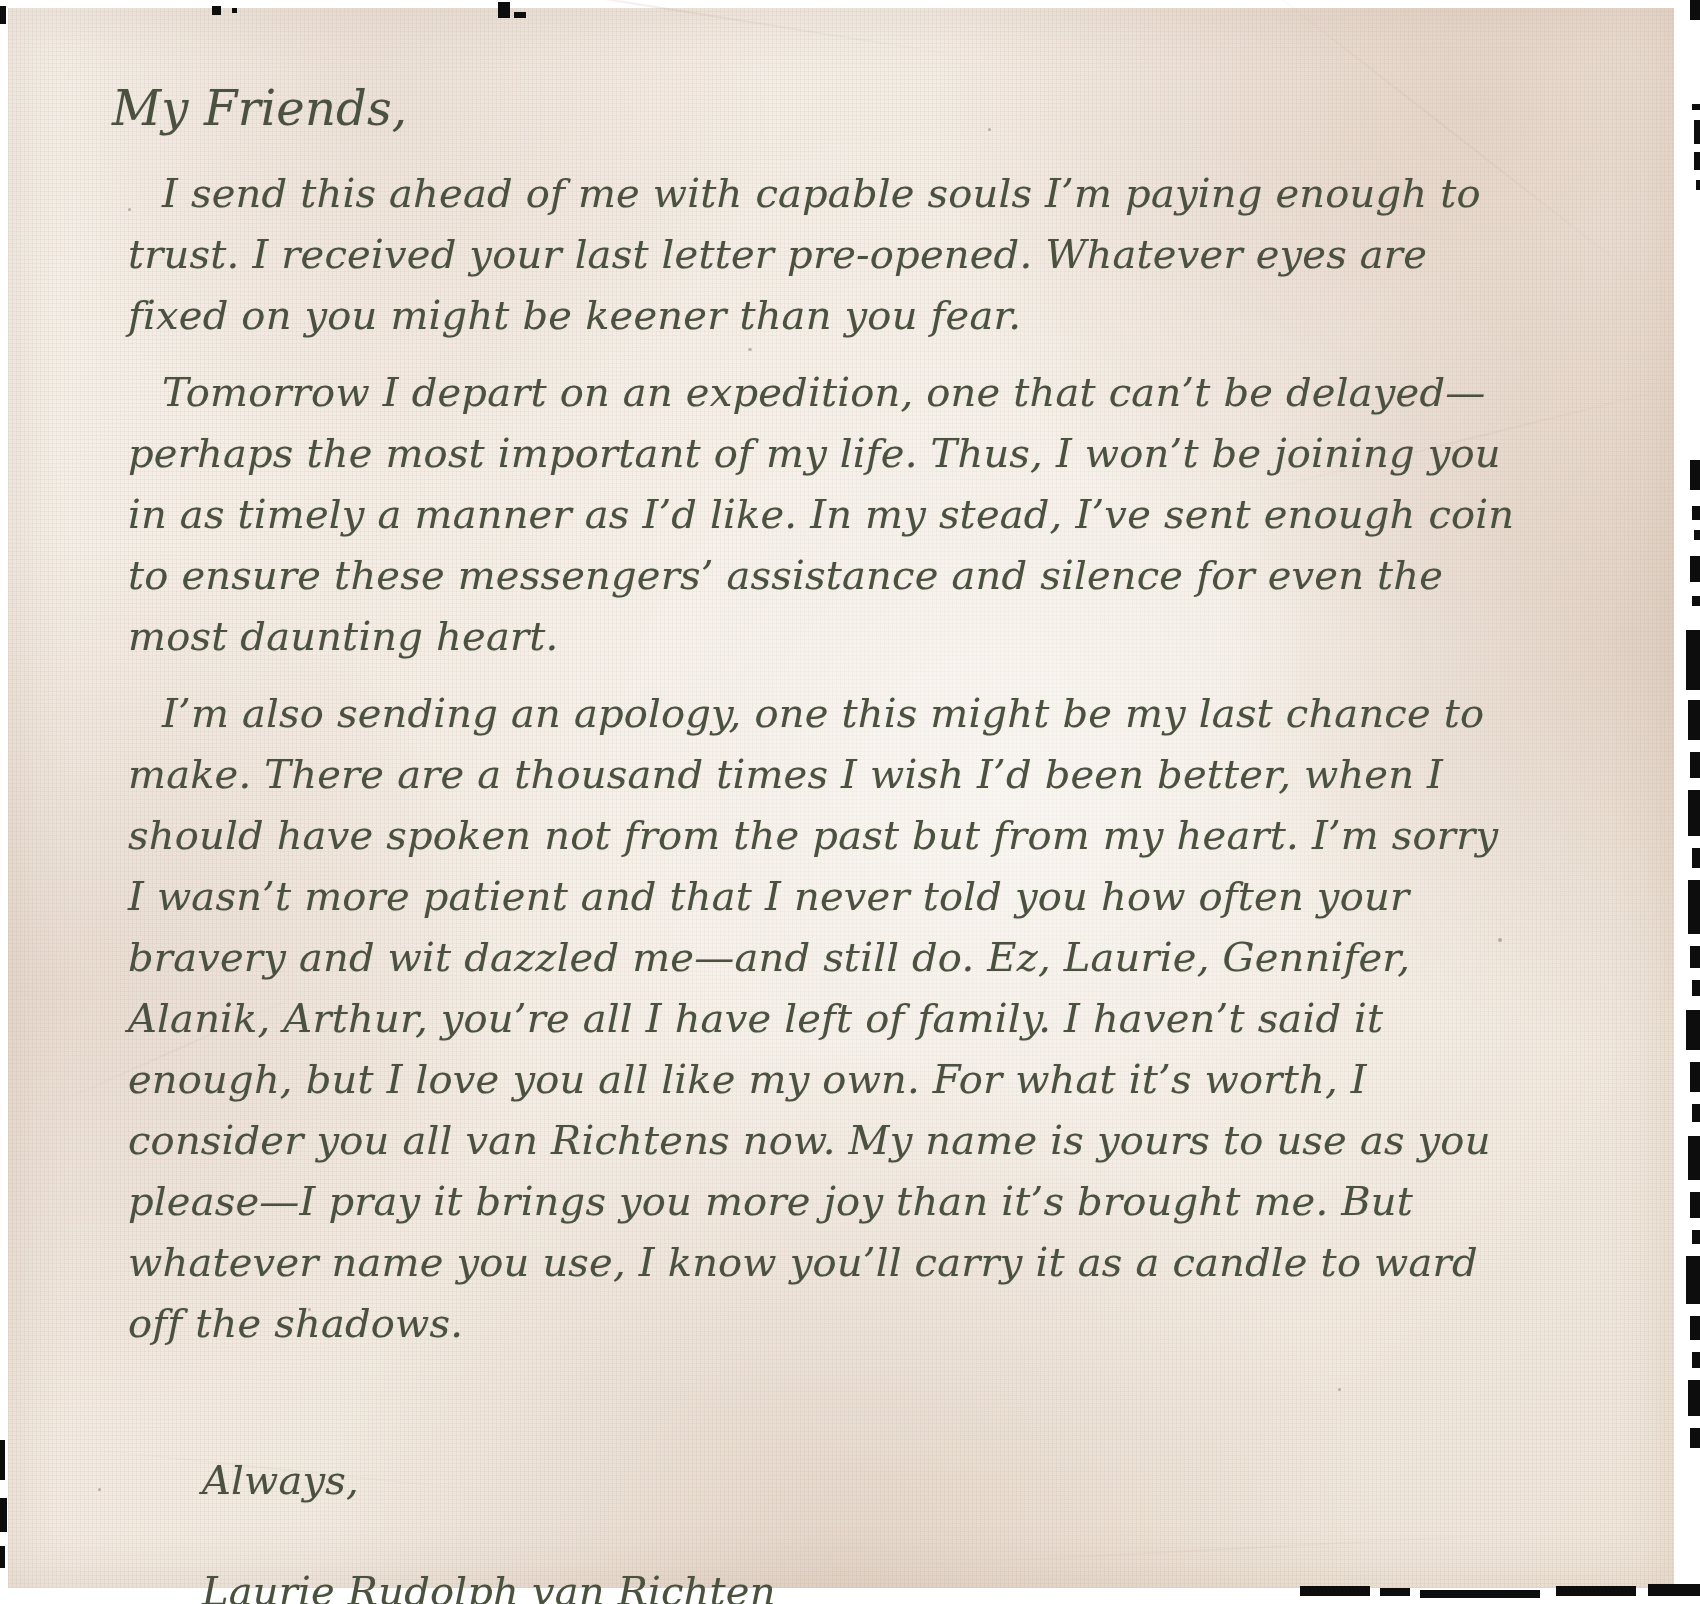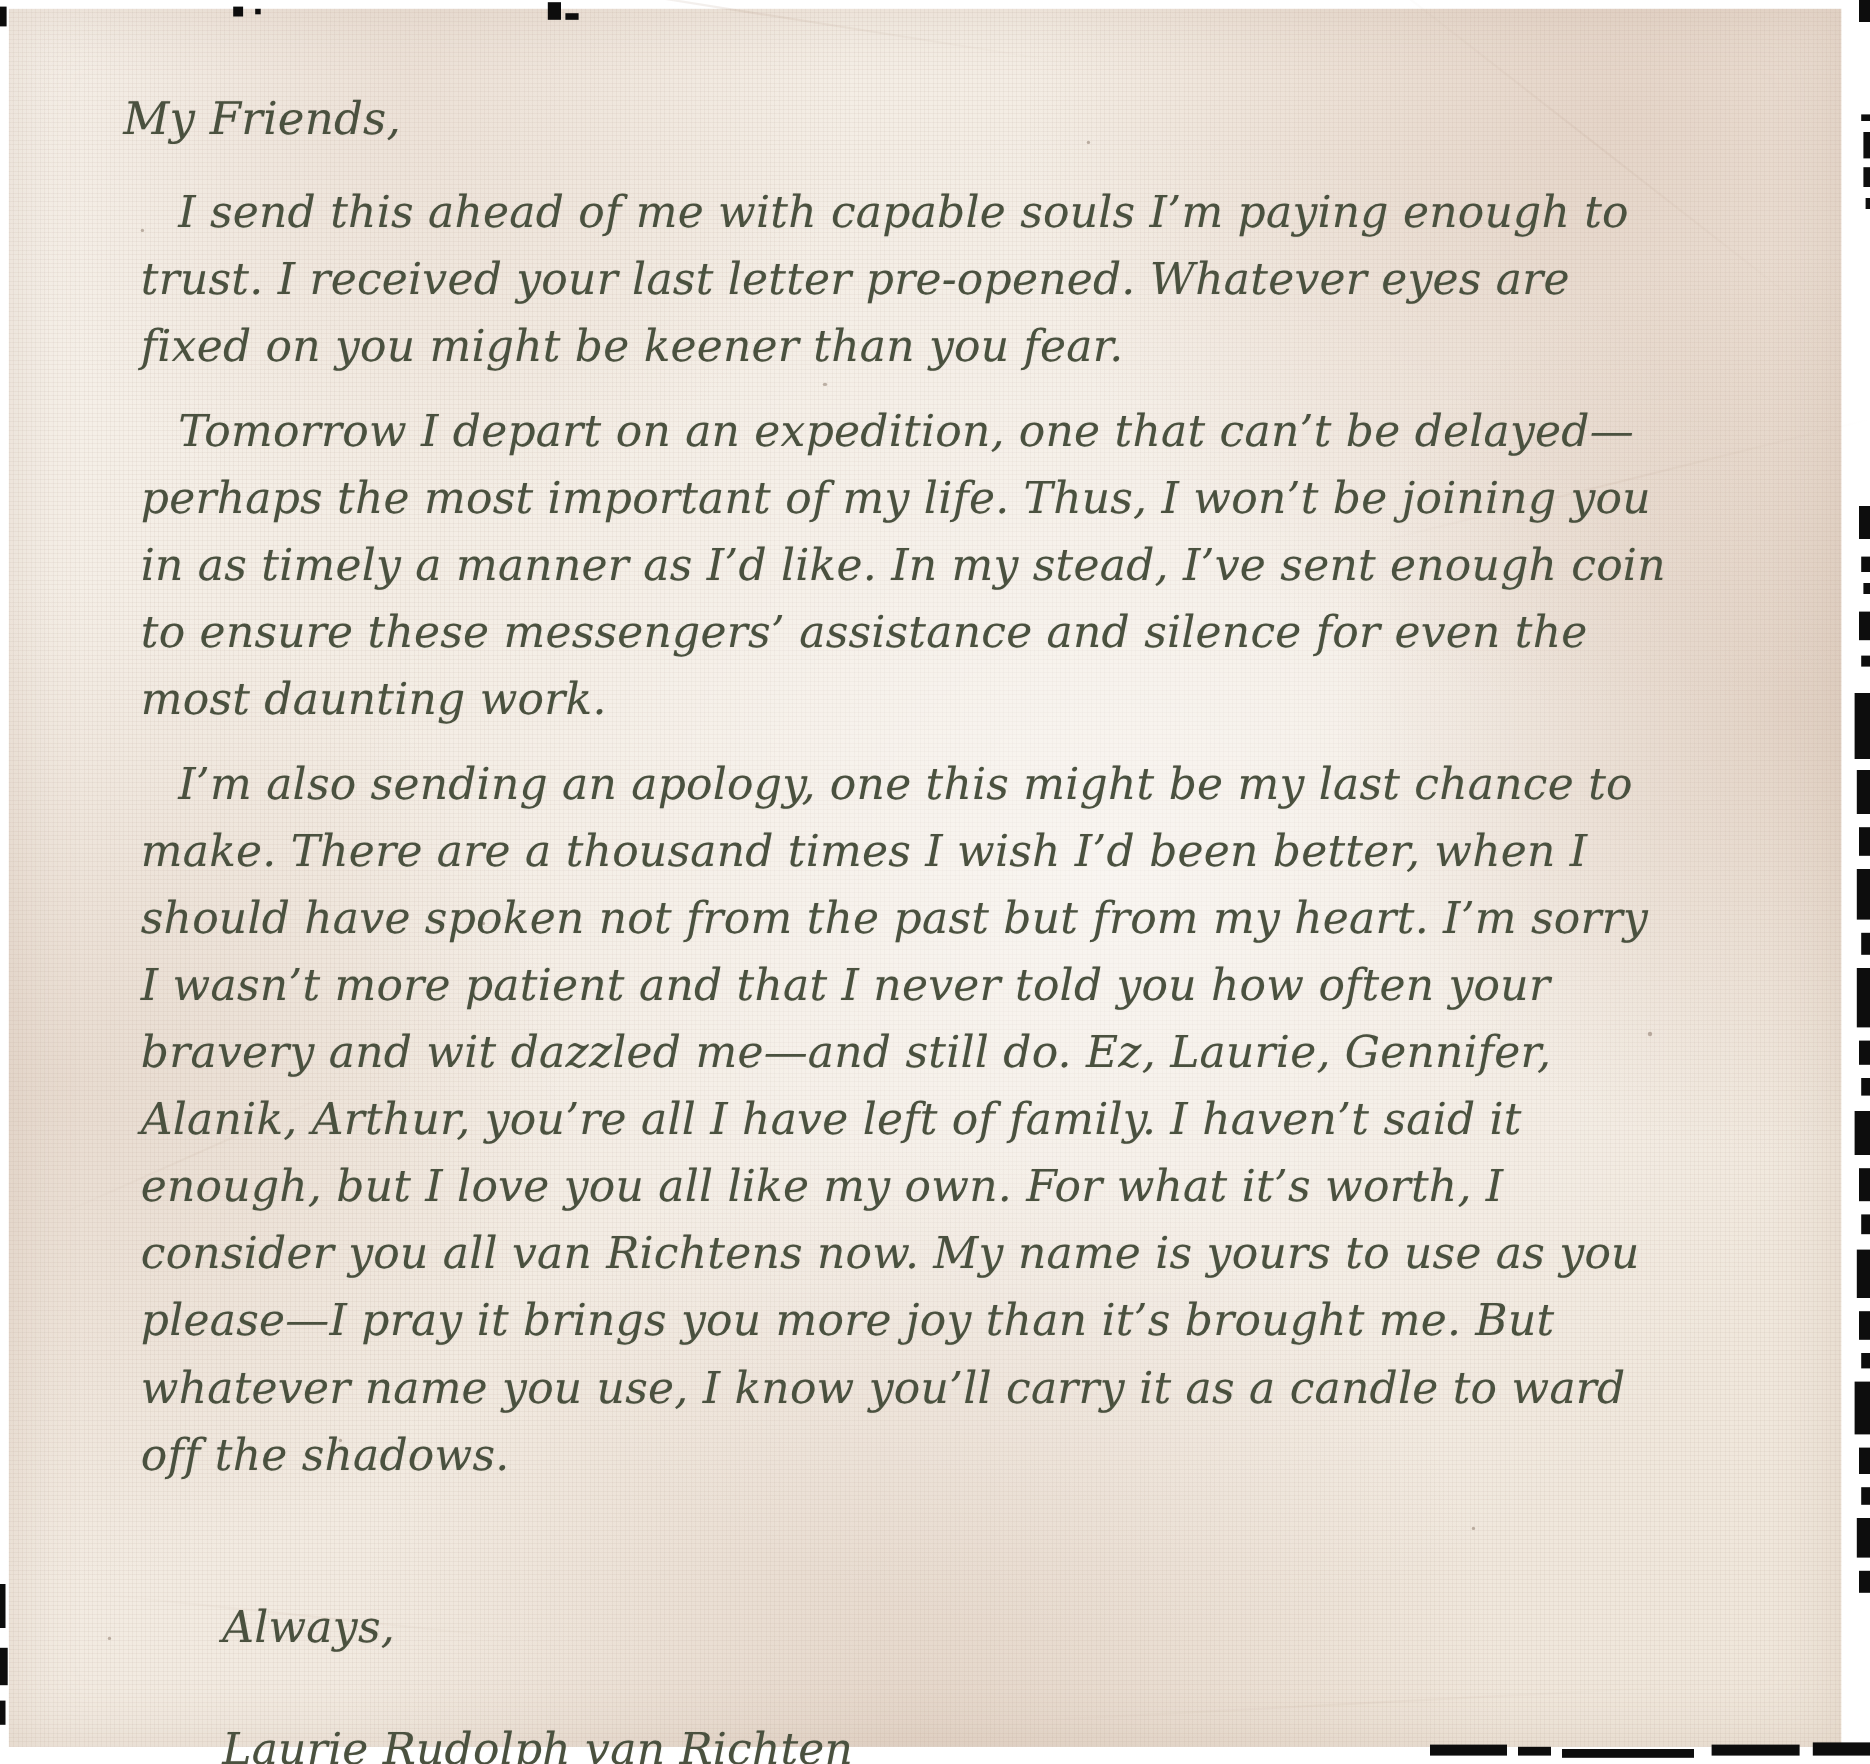--- a/index.html
+++ b/index.html
@@ -74,21 +74,21 @@
     color: #4a513f;
     font-family: "DejaVu Serif", serif;
     font-style: italic;
     font-size: 40px;
     line-height: 61px;
     letter-spacing: 0.2px;
     text-shadow: 0 0 1px rgba(74,81,63,0.25);
   }
 
   .salutation {
-    font-size: 41px;
+    font-size: 48px;
     margin: 0 0 24px 0;
   }
 
   .para {
     margin: 16px;
     text-indent: 34px;
   }
 
   .closing {
     margin-top: 96px;
@@ -116,21 +116,21 @@
     <div class="speck" style="left:430px; top:830px; width:3px; height:3px;"></div>
     <div class="speck" style="left:1490px; top:930px; width:4px; height:4px;"></div>
     <div class="speck" style="left:300px; top:1300px; width:3px; height:3px;"></div>
     <div class="speck" style="left:1330px; top:1380px; width:3px; height:3px;"></div>
     <div class="speck" style="left:90px; top:1480px; width:3px; height:3px;"></div>
     <div class="speck" style="left:980px; top:120px; width:3px; height:3px;"></div>
 
     <div class="letter">
       <p class="salutation">My Friends,</p>
       <p class="para">I send this ahead of me with capable souls I’m paying enough to trust. I received your last letter pre-opened. Whatever eyes are fixed on you might be keener than you fear.</p>
-      <p class="para">Tomorrow I depart on an expedition, one that can’t be delayed—perhaps the most important of my life. Thus, I won’t be joining you in as timely a manner as I’d like. In my stead, I’ve sent enough coin to ensure these messengers’ assistance and silence for even the most daunting work.</p>
+      <p class="para">Tomorrow I depart on an expedition, one that can’t be delayed—perhaps the most important of my life. Thus, I won’t be joining you in as timely a manner as I’d like. In my stead, I’ve sent enough coin to ensure these messengers’ assistance and silence for even the most daunting heart.</p>
       <p class="para">I’m also sending an apology, one this might be my last chance to make. There are a thousand times I wish I’d been better, when I should have spoken not from the past but from my heart. I’m sorry I wasn’t more patient and that I never told you how often your bravery and wit dazzled me—and still do. Ez, Laurie, Gennifer, Alanik, Arthur, you’re all I have left of family. I haven’t said it enough, but I love you all like my own. For what it’s worth, I consider you all van Richtens now. My name is yours to use as you please—I pray it brings you more joy than it’s brought me. But whatever name you use, I know you’ll carry it as a candle to ward off the shadows.</p>
 
       <div class="closing">
         <p class="always">Always,</p>
         <p class="signature">Laurie Rudolph van Richten</p>
       </div>
     </div>
   </div>
 
   <div class="edge-mark" style="left:212px; top:6px;  width:9px;  height:9px;"></div>

